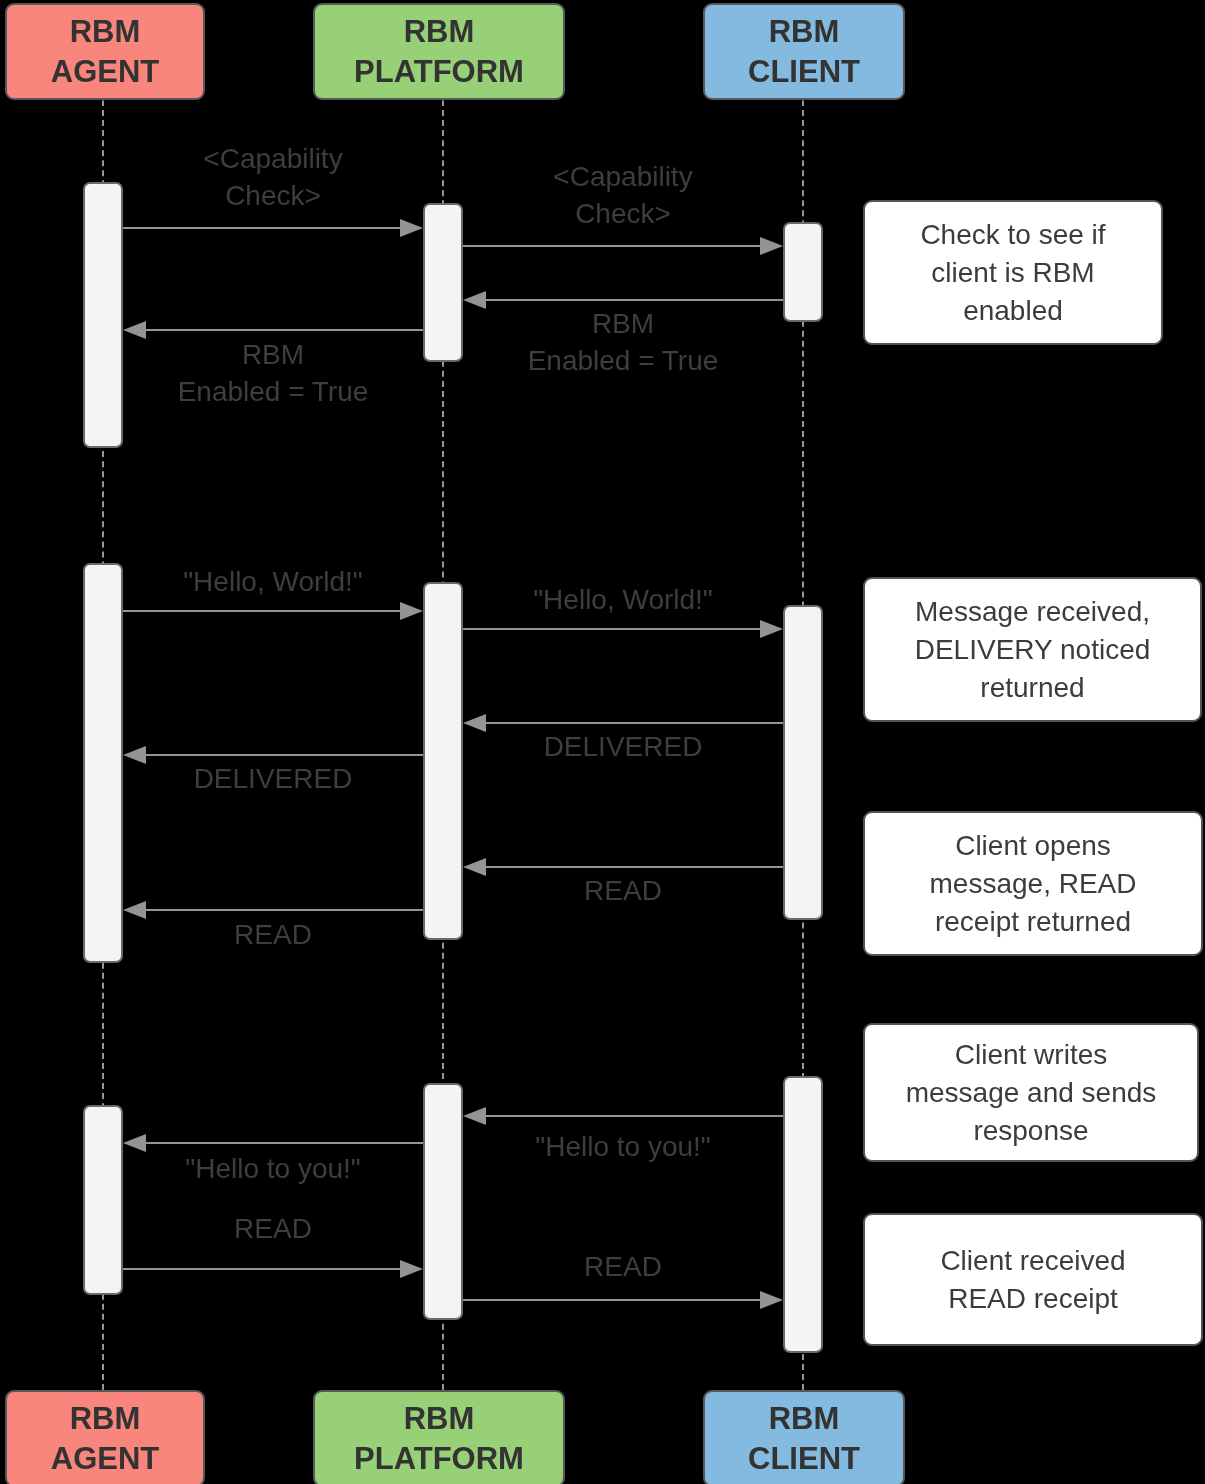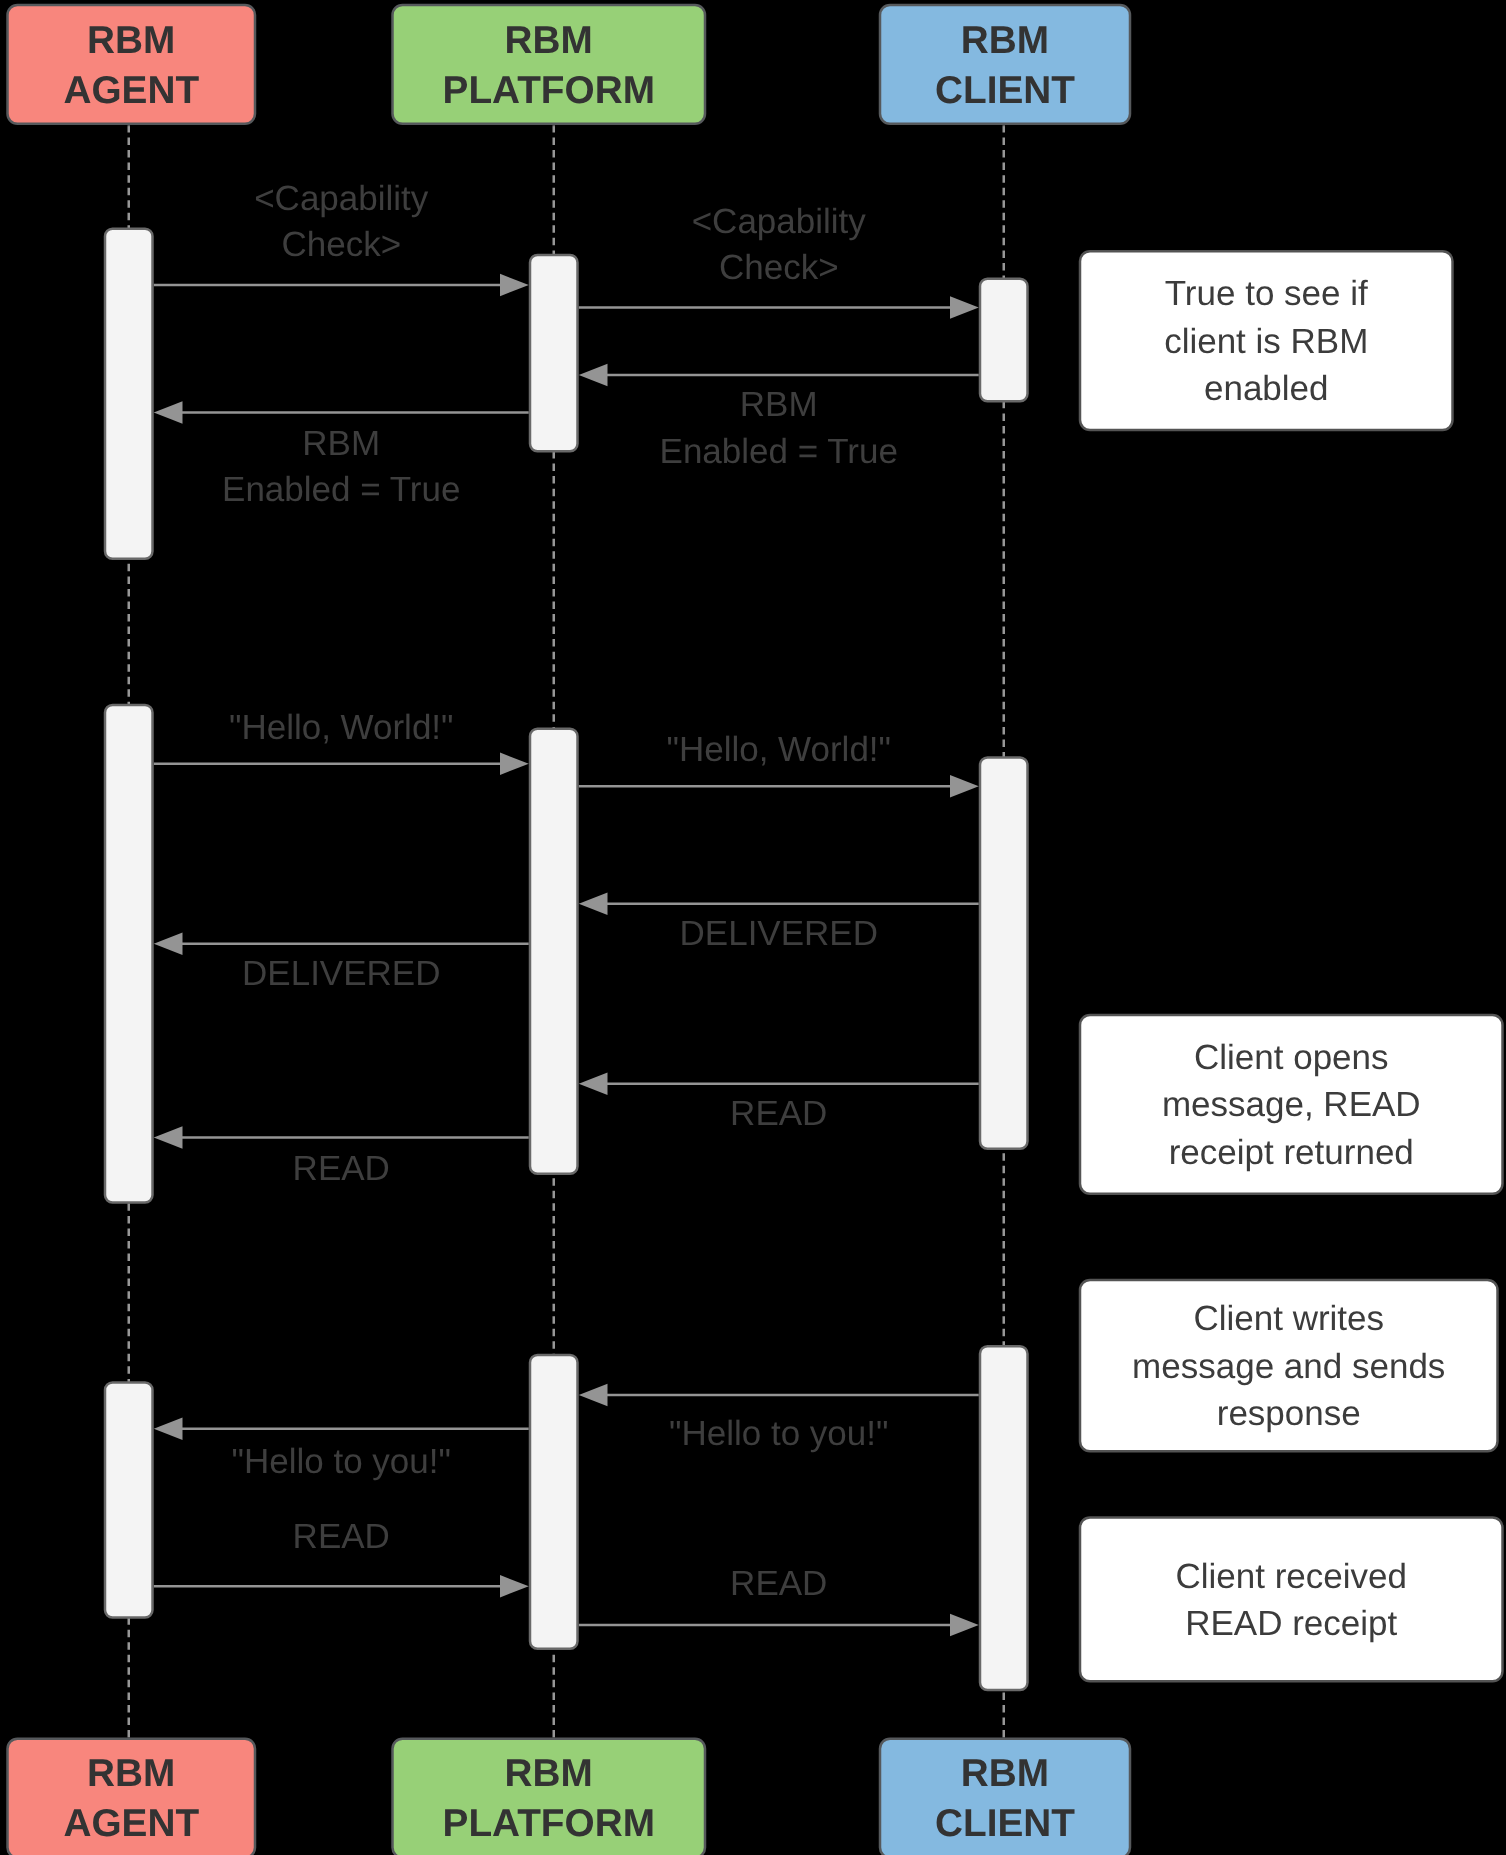--- a/index.html
+++ b/index.html
@@ -90,23 +90,26 @@
     <div class="msg-label" style="left: 453px; top: 1248px;">READ</div>
     <div class="activation" style="left: 83px; top: 182px; height: 266px;"></div>
     <div class="activation" style="left: 83px; top: 563px; height: 400px;"></div>
     <div class="activation" style="left: 83px; top: 1105px; height: 190px;"></div>
     <div class="activation" style="left: 423px; top: 203px; height: 159px;"></div>
     <div class="activation" style="left: 423px; top: 582px; height: 358px;"></div>
     <div class="activation" style="left: 423px; top: 1083px; height: 237px;"></div>
     <div class="activation" style="left: 783px; top: 222px; height: 100px;"></div>
     <div class="activation" style="left: 783px; top: 605px; height: 315px;"></div>
     <div class="activation" style="left: 783px; top: 1076px; height: 277px;"></div>
-    <div class="note" style="left: 863px; top: 200px; width: 300px; height: 145px;">True to see if
+    <div class="note" style="left: 863px; top: 200px; width: 300px; height: 145px;">Check to see if
 client is RBM
 enabled</div>
+    <div class="note" style="left: 863px; top: 577px; width: 339px; height: 145px;">Message received,
+DELIVERY noticed
+returned</div>
     <div class="note" style="left: 863px; top: 795px; width: 340px; height: 145px; margin-top: 16px;">Client opens
 message, READ
 receipt returned</div>
     <div class="note" style="left: 863px; top: 1023px; width: 336px; height: 139px;">Client writes
 message and sends
 response</div>
     <div class="note" style="left: 863px; top: 1213px; width: 340px; height: 133px;">Client received
 READ receipt</div>
     <div class="actor-box" style="left: 5px; width: 200px; top: 3px; background: rgb(248, 134, 125);">RBM
 AGENT</div>

